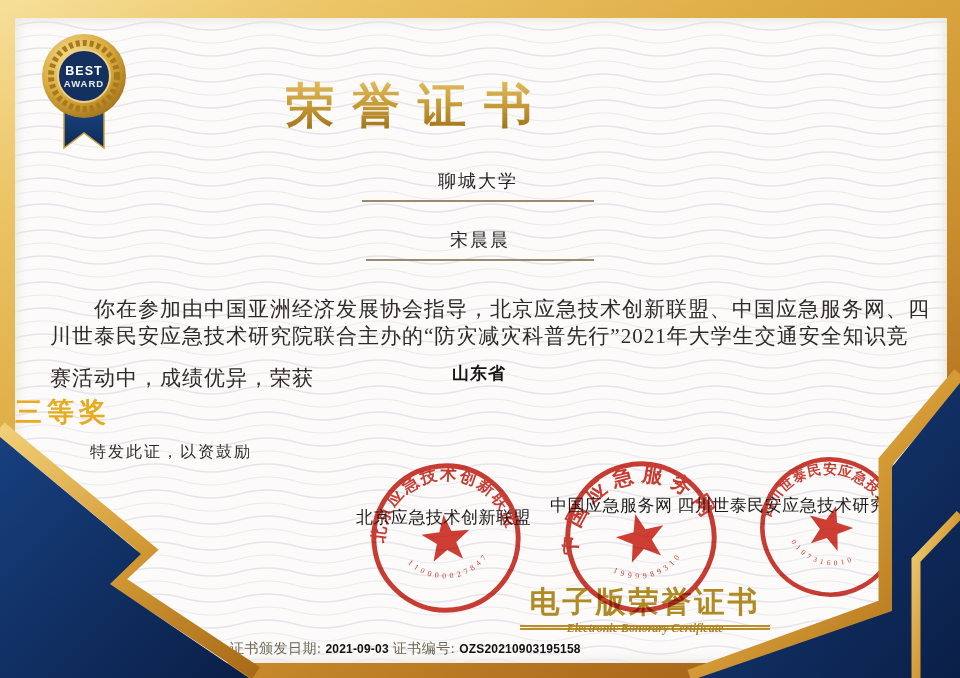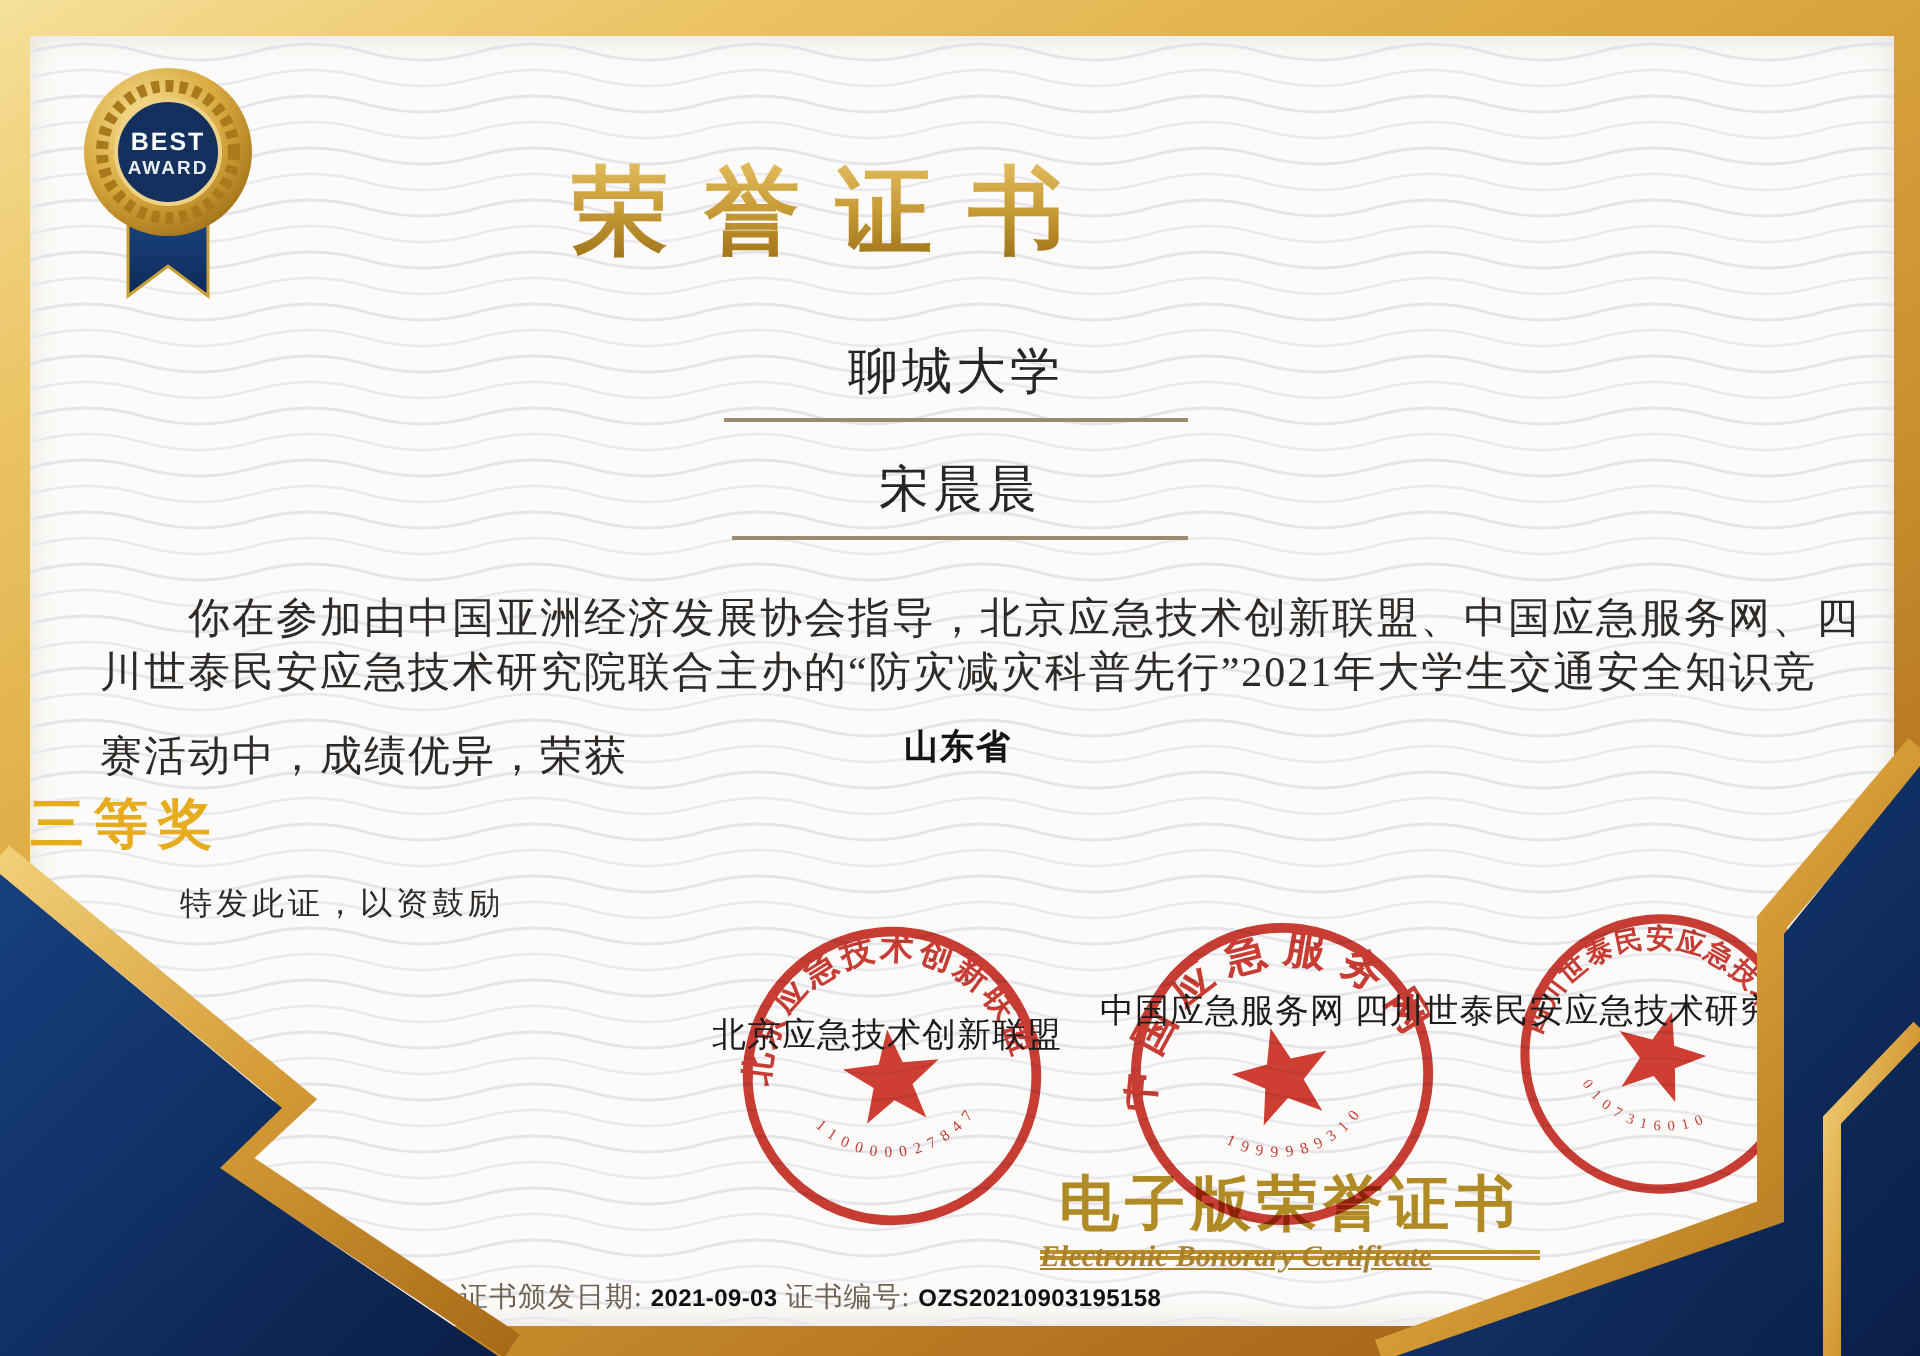--- a/index.html
+++ b/index.html
@@ -22,21 +22,21 @@
     color:#bd9231;
   }
   @supports (-webkit-background-clip:text){
     .title{
       background:linear-gradient(180deg,#e9c468 0%,#c79b36 48%,#93670f 100%);
       -webkit-background-clip:text;background-clip:text;color:transparent;
     }
   }
   .underfield{
     position:absolute;z-index:2;text-align:center;
-    font-size:25px;color:#262626;letter-spacing:2px;
+    font-size:18px;color:#262626;letter-spacing:2px;
     border-bottom:2px solid #9b8a70;padding-bottom:7px;
   }
   .school{left:362px;top:169px;width:232px;}
   .pname{left:366px;top:228px;width:228px;}
   .bodyline{
     position:absolute;z-index:2;left:50px;width:856px;
     font-size:21px;color:#2d2a28;letter-spacing:1px;line-height:24px;
     white-space:nowrap;
   }
   .bl1{top:297px;text-indent:44px;}
@@ -64,23 +64,23 @@
   .seal{position:absolute;z-index:3;mix-blend-mode:multiply;opacity:.9;}
   .seal1{left:368px;top:460px;transform:rotate(-6deg);}
   .seal2{left:562px;top:458px;transform:rotate(-14deg);}
   .seal3{left:757px;top:454px;transform:rotate(16deg);}
   .etitle{
     position:absolute;z-index:2;left:520px;top:582px;width:250px;text-align:center;
     font-size:30px;font-weight:bold;color:#b08a25;letter-spacing:3px;
     border-bottom:5px double #bb8f28;padding-bottom:2px;
   }
   .etitle-en{
-    position:absolute;z-index:2;left:520px;top:621px;width:250px;
+    position:absolute;z-index:2;left:520px;top:621px;width:250px;text-align:center;
     font-family:"Liberation Serif",serif;font-style:italic;font-weight:bold;
-    font-size:15px;color:#a8822c;text-decoration:underline;
+    font-size:12px;color:#a8822c;
   }
   .footer{
     position:absolute;z-index:2;left:230px;top:640px;white-space:nowrap;
     font-size:14px;color:#6d6253;letter-spacing:.5px;
   }
   .footer .val{
     font-family:"Liberation Sans",sans-serif;font-size:12px;font-weight:bold;color:#101010;
     letter-spacing:.2px;
   }
   .corners{position:absolute;left:0;top:0;z-index:5;pointer-events:none;}

